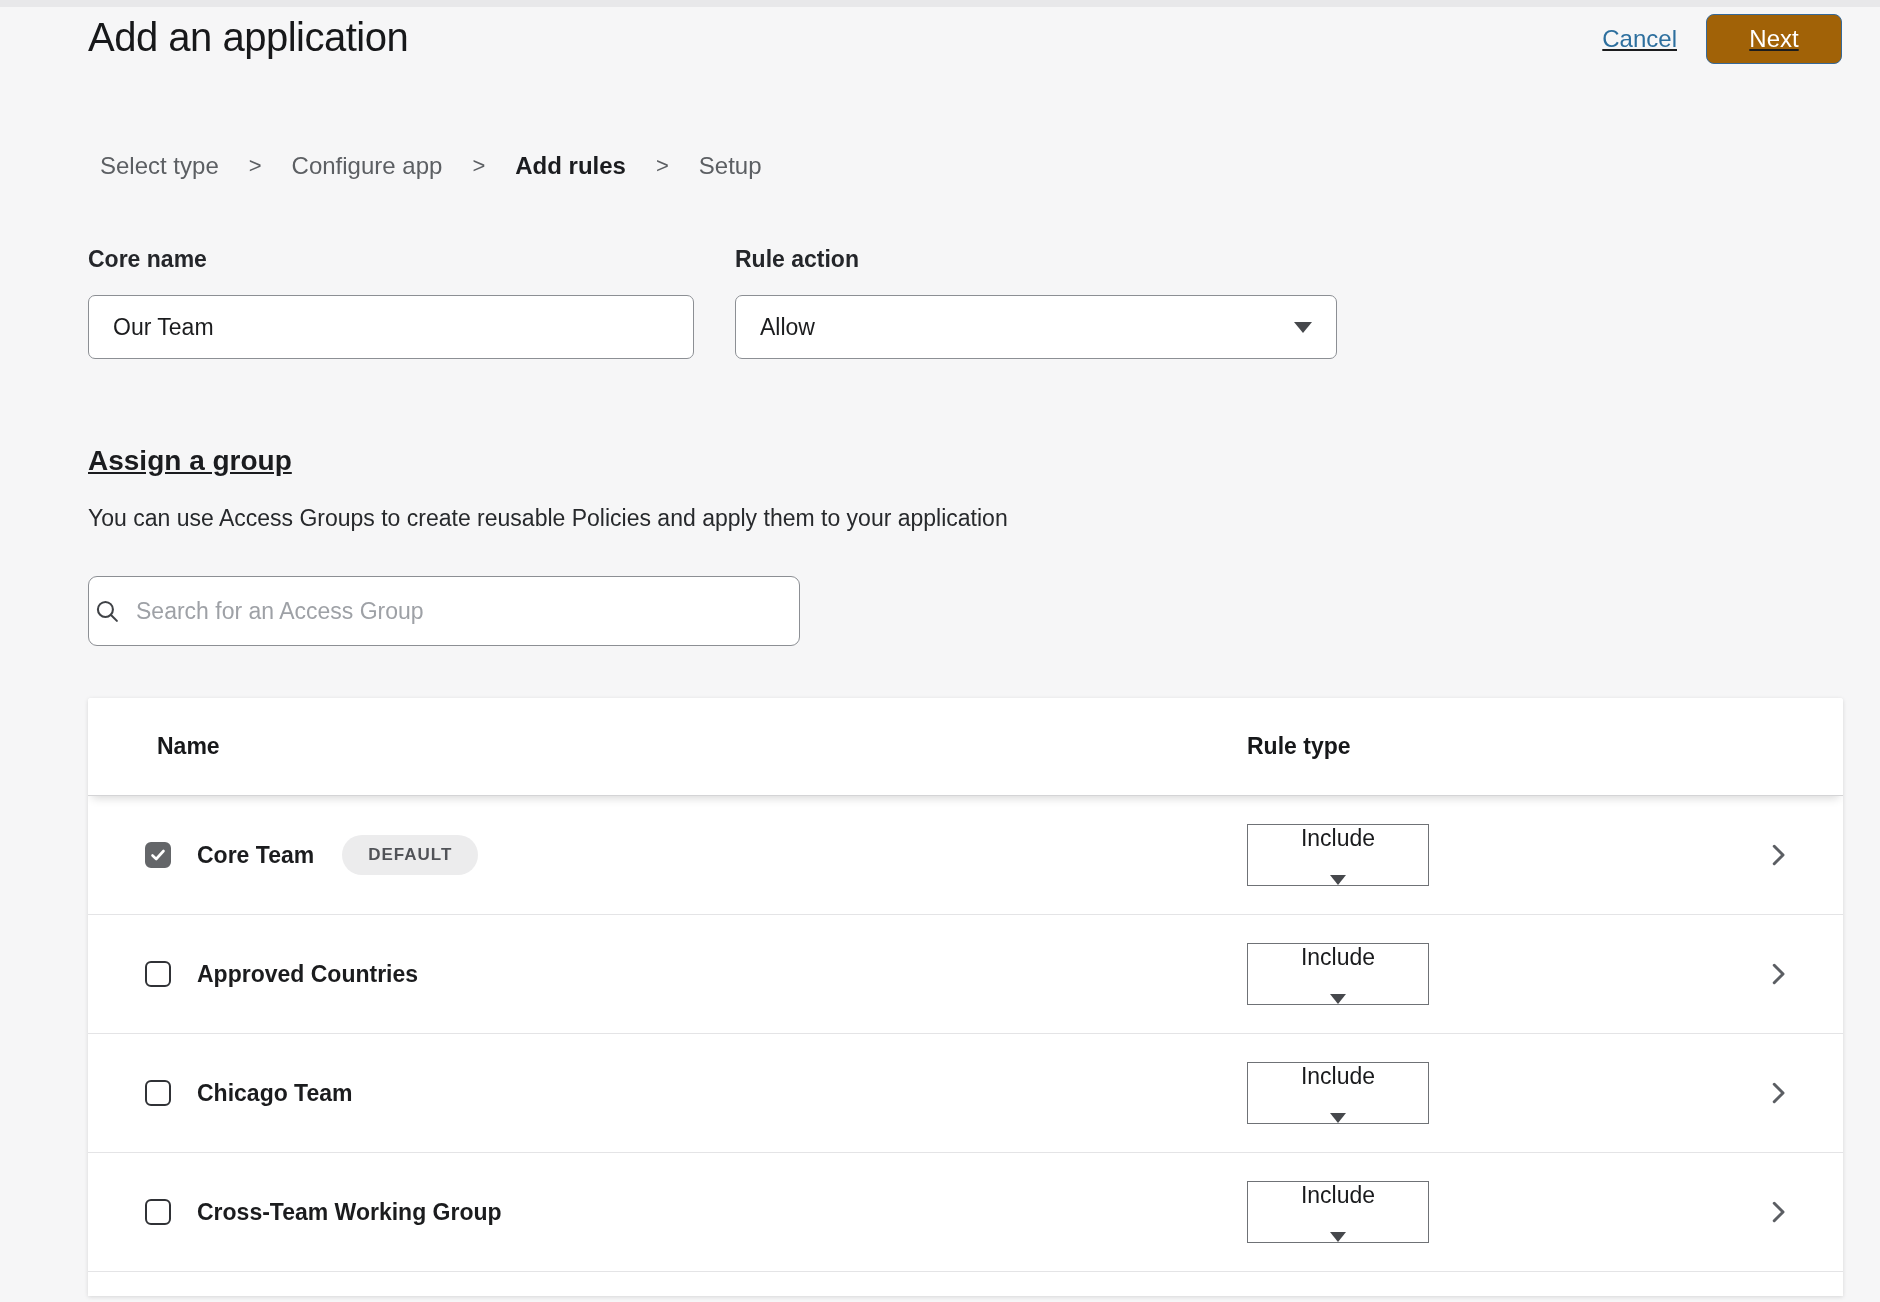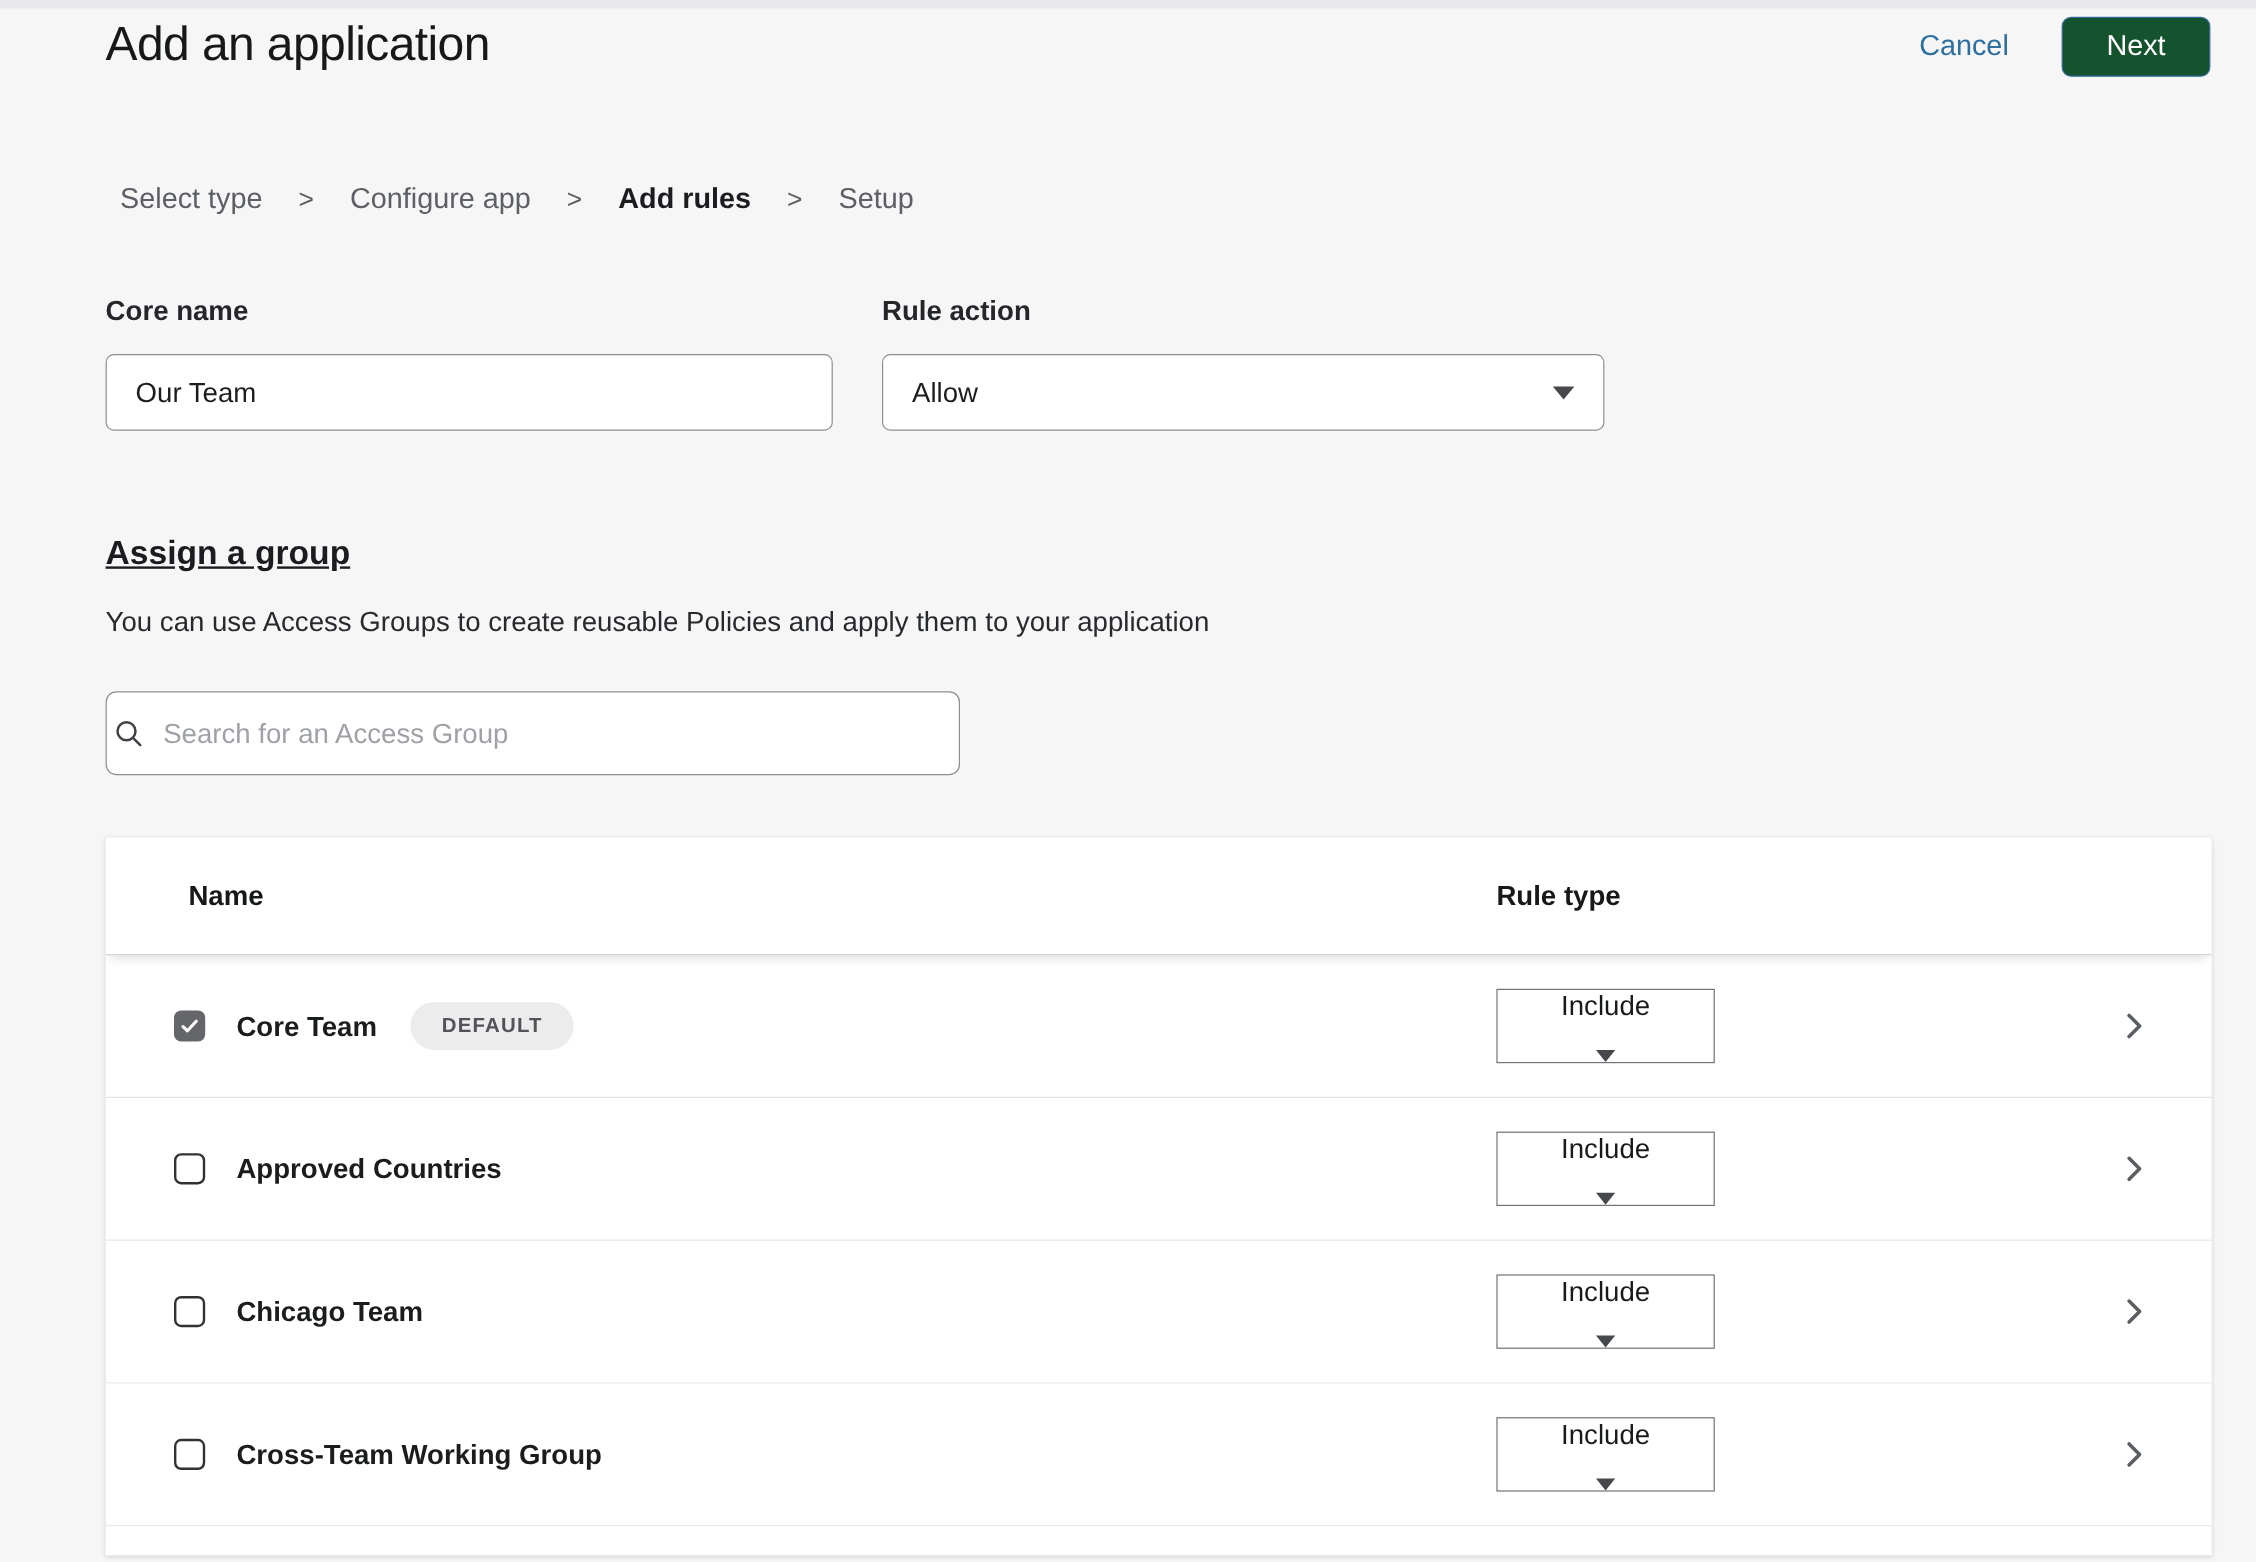--- a/index.html
+++ b/index.html
@@ -15,28 +15,28 @@
 
   
   .page-header {
     display: flex; justify-content: space-between; align-items: flex-start;
     margin: 4px 38px 0 88px;
   }
   .page-title {
     font-size: 40px; font-weight: 400; color: #17181a; letter-spacing: -0.5px;
     line-height: 52px;
   }
-  .header-actions { display: flex; align-items: center; gap: 44px; margin-top: 3px; }
+  .header-actions { display: flex; align-items: center; gap: 29px; margin-top: 3px; text-decoration: underline; }
   .cancel-link {
     font-size: 24px; color: #2d6f9e; cursor: pointer; background: none; border: none;
     font-family: inherit;
   }
   .next-btn {
-    width: 124px; height: 50px; border-radius: 8px; border: 1px solid #35699a;
-    background: #14532d; color: #ffffff; font-size: 24px; font-family: inherit;
+    width: 136px; height: 50px; border-radius: 8px; border: 1px solid #35699a;
+    background: #a16207; color: #ffffff; font-size: 24px; font-family: inherit;
     cursor: pointer;
   }
 
   
   .breadcrumb {
     display: flex; align-items: center; gap: 30px;
     margin: 88px 0 0 100px; font-size: 24px; color: #5c5f63;
   }
   .crumb { cursor: default; }
   .crumb.active { font-weight: 700; color: #1b1c1f; }

